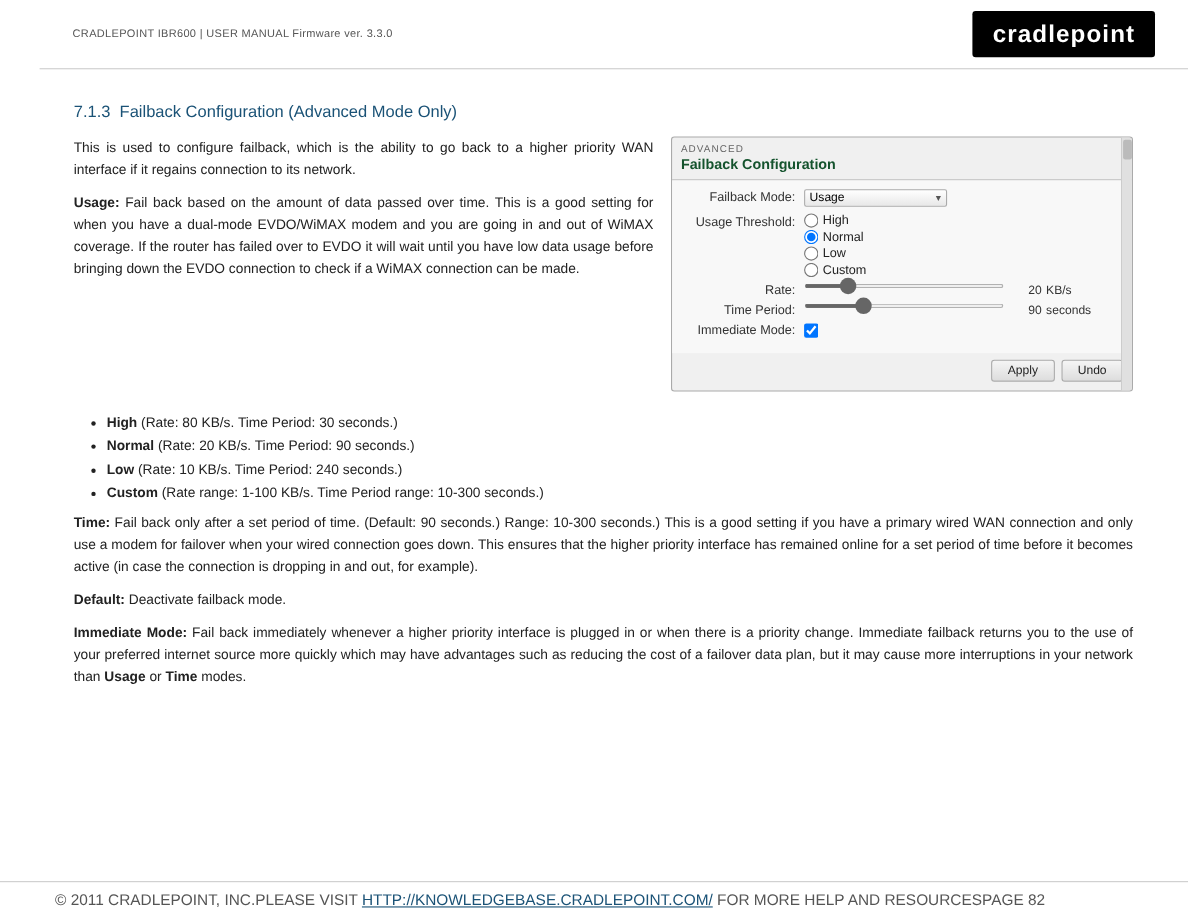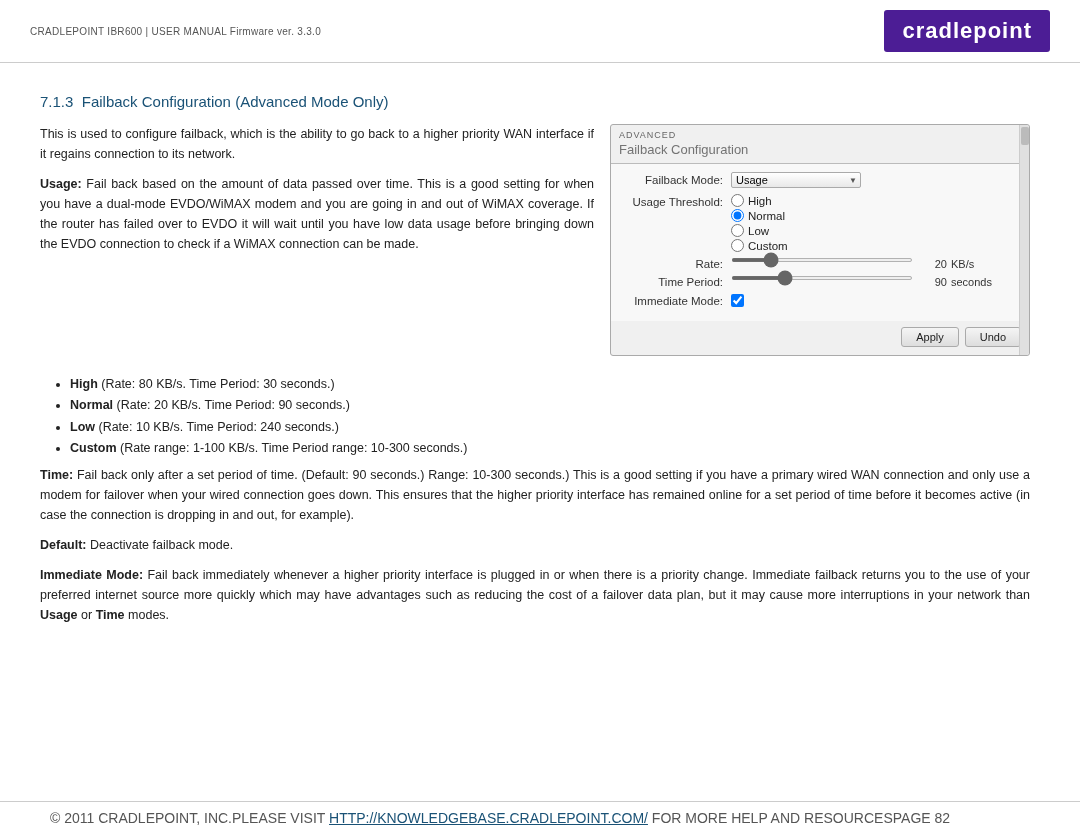--- a/index.html
+++ b/index.html
@@ -14,41 +14,42 @@
       overflow: hidden;
     }
 
     
     .header {
       display: flex;
       justify-content: space-between;
       align-items: center;
       padding: 10px 30px 10px 30px;
       border-bottom: 1px solid #ccc;
+      margin-left: 36px;
     }
     .header-text {
       font-size: 10px;
       color: #555;
       letter-spacing: 0.3px;
     }
     .logo-box {
-      background: #4c1d95;
+      background: #000000;
       padding: 8px 18px;
       border-radius: 3px;
     }
     .logo-text {
       color: #fff;
       font-size: 22px;
       font-weight: bold;
       letter-spacing: 1px;
     }
 
     
     .main-content {
-      padding: 30px 50px 20px 40px;
+      padding: 30px 50px 20px 67px;
     }
 
     
     .section-title {
       font-size: 15px;
       color: #1a5276;
       margin-bottom: 14px;
       font-weight: normal;
     }
 
@@ -79,24 +80,24 @@
     }
     .panel-advanced-label {
       font-size: 9px;
       color: #666;
       padding: 5px 8px 0 8px;
       letter-spacing: 1px;
       text-transform: uppercase;
     }
     .panel-title {
       font-size: 13px;
-      font-weight: normal;
+      font-weight: bold;
       padding: 2px 8px 6px 8px;
       border-bottom: 1px solid #bbb;
-      color: #737373;
+      color: #14532d;
     }
     .panel-body {
       padding: 8px 10px;
       background: #f8f8f8;
     }
     .panel-row {
       display: flex;
       align-items: center;
       margin-bottom: 6px;
     }

